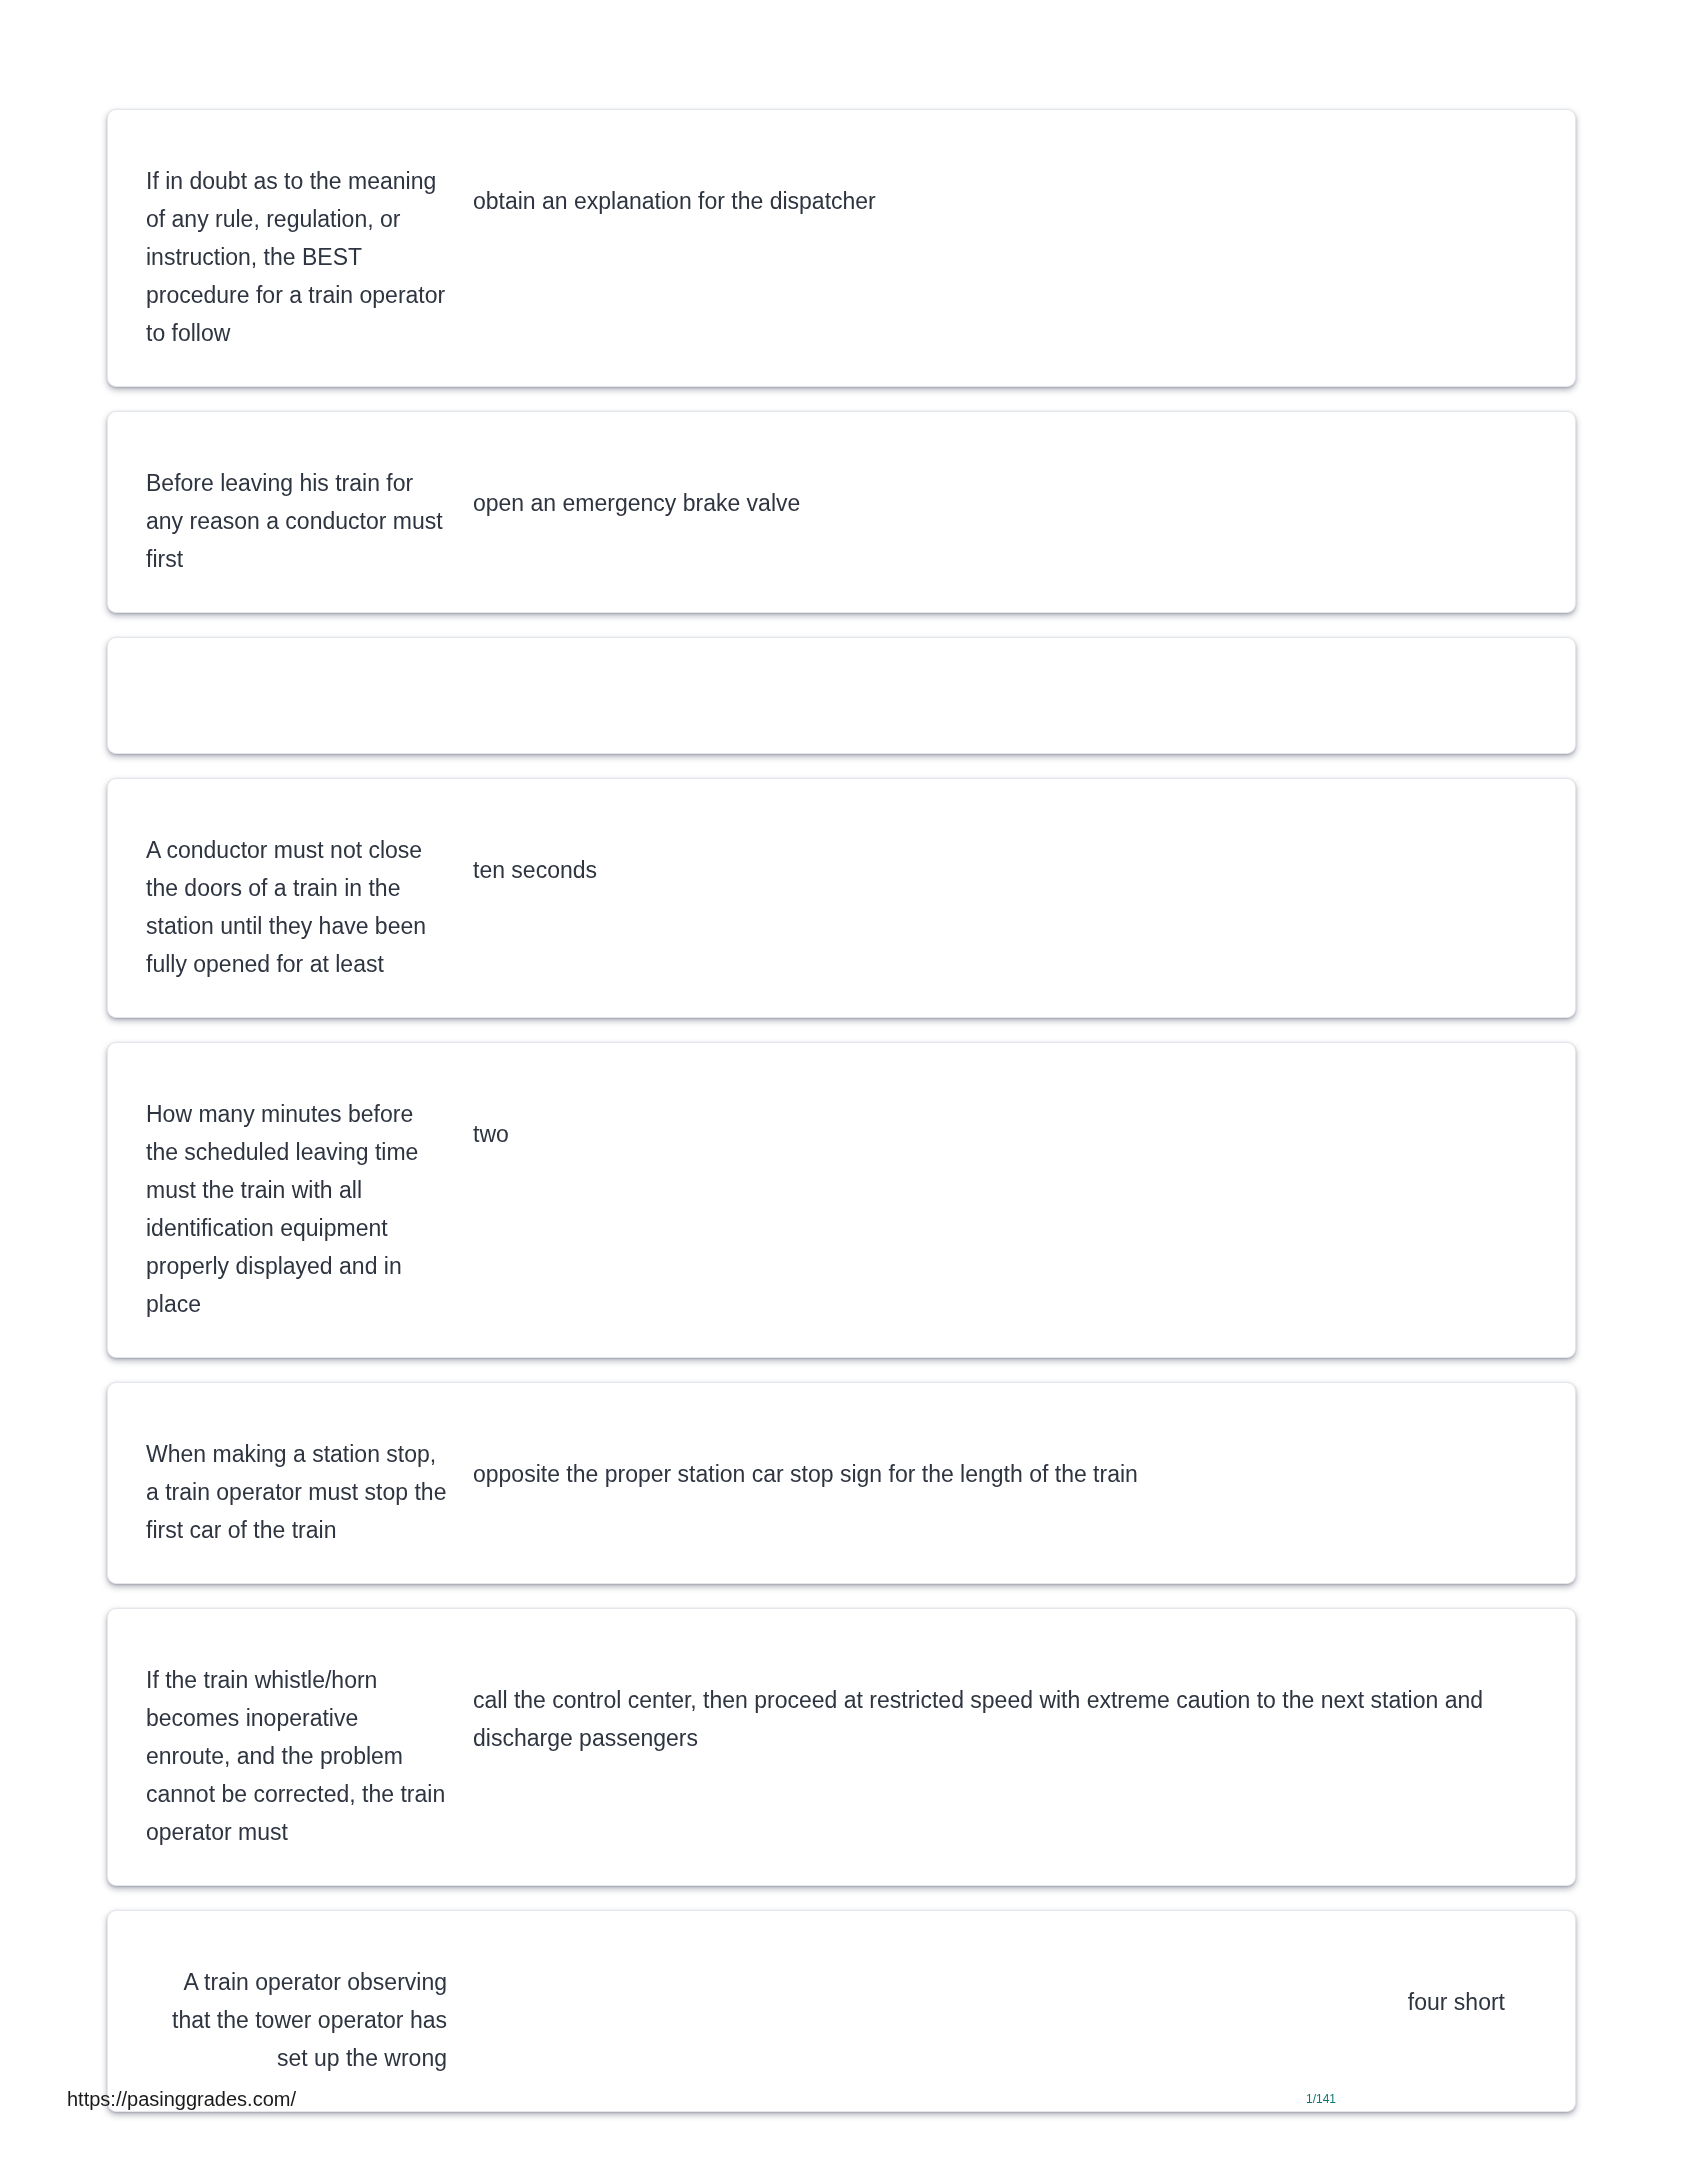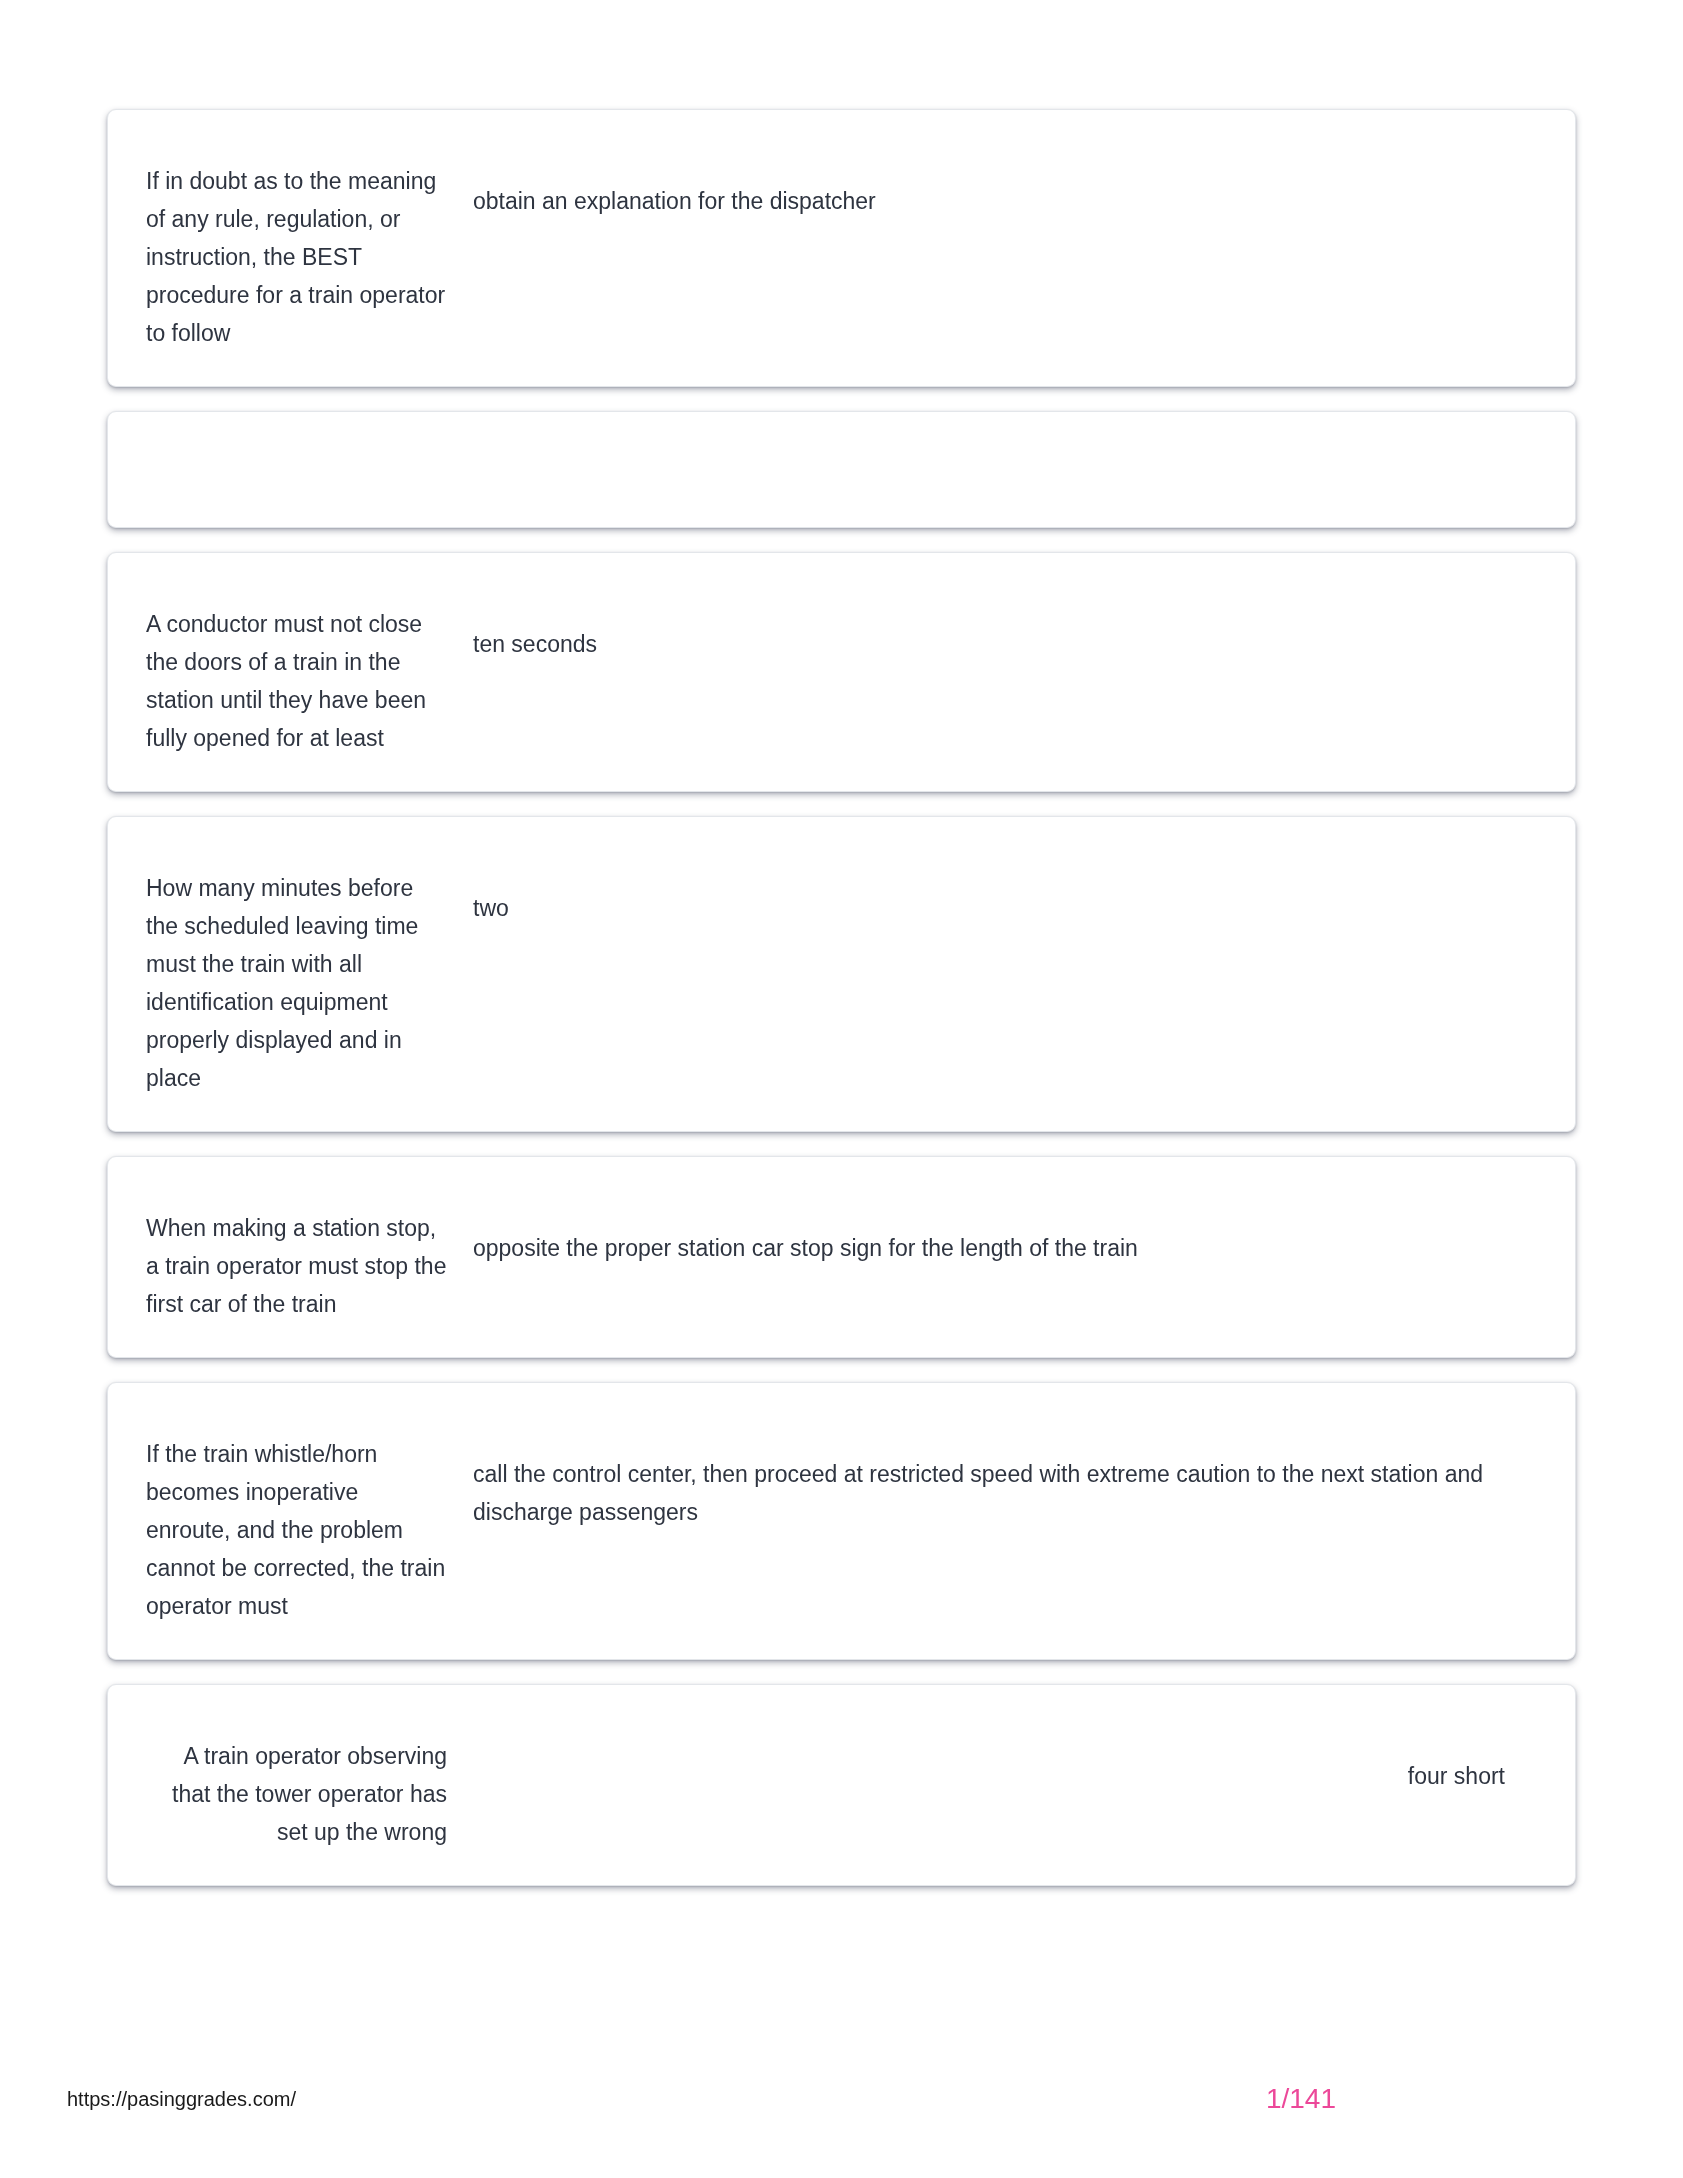--- a/index.html
+++ b/index.html
@@ -103,42 +103,50 @@
     font-size: 20px;
     line-height: 28px;
     color: #1a1a1a;
     font-family: "Liberation Sans", sans-serif;
   }
 
   #footer-page {
     position: absolute;
     right: 67px;
     top: 0;
-    font-size: 28px;
+    font-size: 12px;
     line-height: 28px;
-    color: #ec4899;
+    color: #0f766e;
     font-family: "Liberation Sans", sans-serif;
   }
 </style>
 </head>
 <body>
 
 <div id="page">
 
   <div id="card-stack">
 
     <div class="card h1">
       <div class="card-term">
         <div class="term-text">If in doubt as to the meaning of any rule, regulation, or instruction, the BEST procedure for a train operator to follow</div>
       </div>
       <div class="card-definition">
         <div class="definition-text">obtain an explanation for the dispatcher</div>
       </div>
     </div>
 
+    <div class="card h2">
+      <div class="card-term">
+        <div class="term-text">Before leaving his train for any reason a conductor must first</div>
+      </div>
+      <div class="card-definition">
+        <div class="definition-text">open an emergency brake valve</div>
+      </div>
+    </div>
 
     <div class="card h3 is-empty">
       <div class="card-term">
         <div class="term-text"></div>
       </div>
       <div class="card-definition">
         <div class="definition-text"></div>
       </div>
     </div>
 

